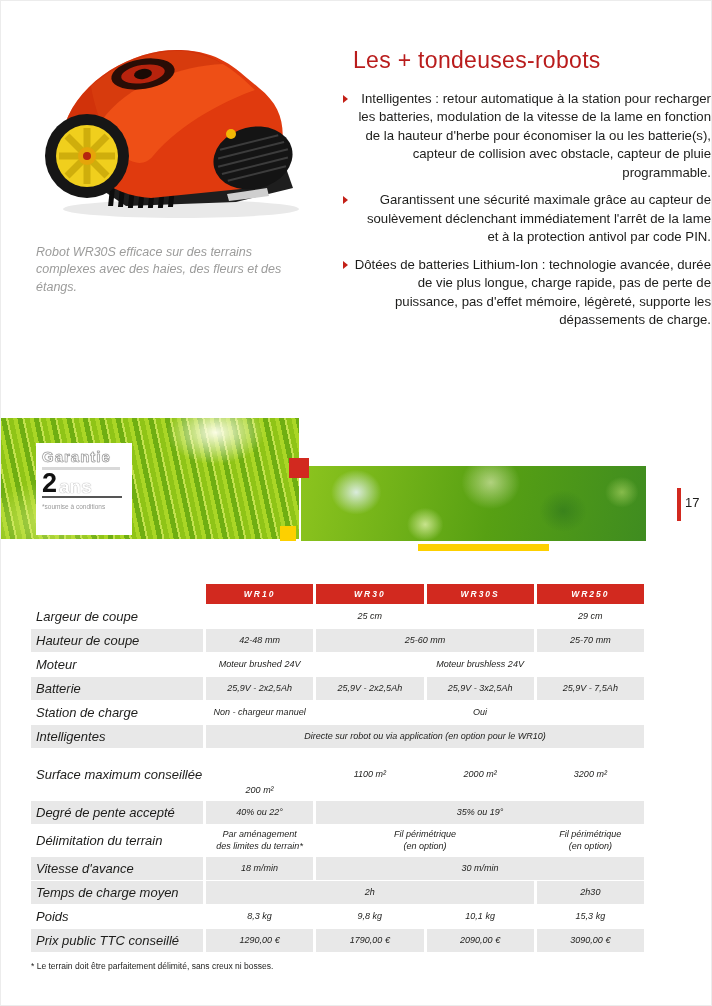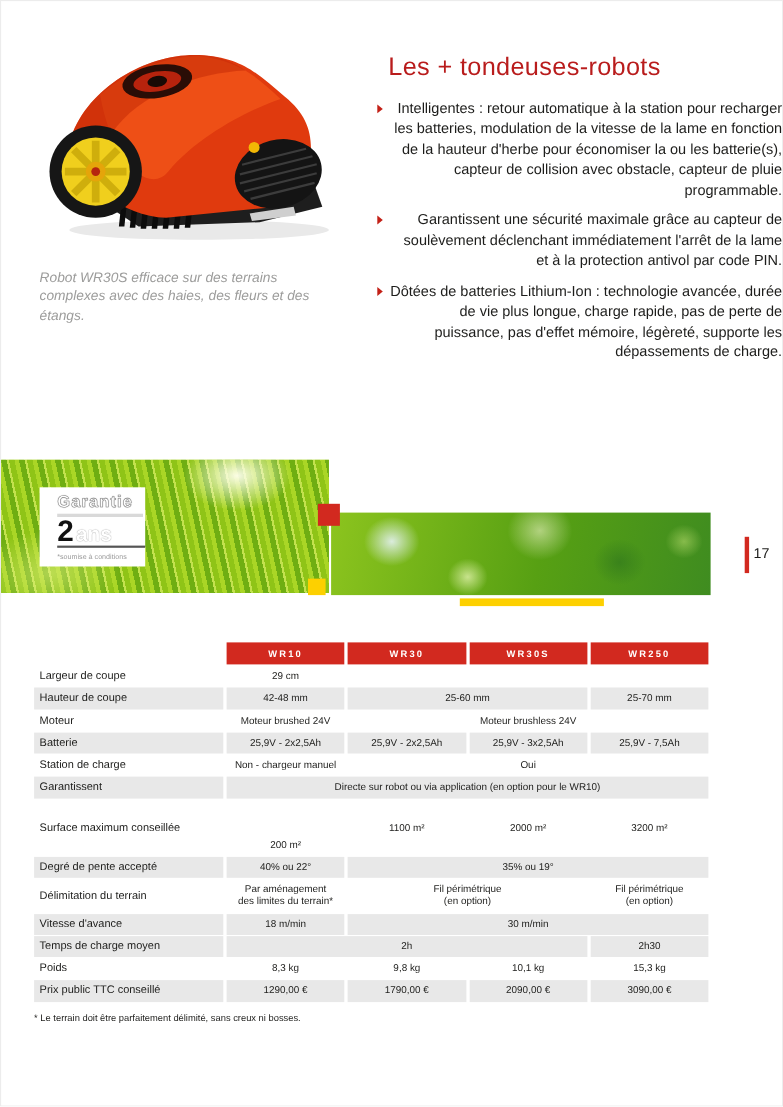--- a/index.html
+++ b/index.html
@@ -34,40 +34,40 @@
       radial-gradient(26px 24px at 36% 78%, rgba(232,246,180,.75), transparent 70%),
       radial-gradient(42px 38px at 55% 22%, rgba(250,250,215,.55), transparent 70%),
       radial-gradient(34px 30px at 76% 60%, rgba(35,105,30,.45), transparent 70%),
       radial-gradient(24px 22px at 93% 35%, rgba(200,230,120,.5), transparent 70%),
       linear-gradient(100deg,#8cc41e,#57a013 55%,#3f8c20);}
   .sq-red{position:absolute;left:288px;top:457px;width:20px;height:20px;background:var(--accent-red,#d2291f);}
   .sq-yellow{position:absolute;left:279px;top:525px;width:16px;height:15px;background:var(--accent-yellow,#fdd000);}
   .bar-yellow{position:absolute;left:417px;top:543px;width:131px;height:7px;background:var(--accent-yellow,#fdd000);}
 
   
-  .badge{position:absolute;left:35px;top:442px;width:96px;height:72px;background:#fff;
-         padding:5px 16px;box-sizing:border-box;}
+  .badge{position:absolute;left:35px;top:442px;width:96px;height:92px;background:#fff;
+         padding:5px 6px;box-sizing:border-box;}
   .badge .g-word{font-size:15px;letter-spacing:1px;color:#8a8a8a;font-weight:700;
                  -webkit-text-stroke:.5px #8a8a8a;color:#fff;text-shadow:0 0 1px #777;}
   .fineline{height:3px;background:#d9d9d9;margin:2px 0;width:78px;}
   .badge .row2{display:flex;align-items:flex-end;border-bottom:2px solid #555;width:80px;padding-bottom:1px;}
   .badge .big2{font-size:27px;line-height:.85;font-weight:700;color:#111;}
   .badge .ans{font-size:19px;line-height:.9;color:#fff;font-weight:700;text-shadow:0 0 1px #777;margin-left:2px;}
   .badge .note{font-size:6.5px;color:#9a9a9a;margin-top:5px;}
 
   
   .pagebar{position:absolute;left:676px;top:487px;width:4px;height:33px;background:var(--accent-red,#d2291f);}
   .pagenum{position:absolute;left:684px;top:494px;font-size:13px;color:#1d1d1b;}
 
   
   .spec{position:absolute;left:30px;top:583px;width:613px;}
-  .trow{display:grid;grid-template-columns:172px repeat(4,1fr);gap:12px 3px;margin-bottom:1px;}
+  .trow{display:grid;grid-template-columns:172px repeat(4,1fr);gap:12px 3px;margin-bottom:1px;font-style:italic;}
   .hcell{background:var(--accent-red,#d2291f);color:#fff;font-size:8.5px;font-weight:700;
          letter-spacing:2px;text-align:center;padding:5px 0;}
-  .labelcell{font-size:10px;padding:4px 0 4px 5px;text-align:left;align-self:stretch;display:flex;align-items:center;}
+  .labelcell{font-size:13px;padding:4px 0 4px 5px;text-align:left;align-self:stretch;display:flex;align-items:center;}
   .vcell{font-size:9px;text-align:center;padding:4px 2px;white-space:pre-line;line-height:1.25;
          display:flex;align-items:center;justify-content:center;}
   .trow.shaded .labelcell,.trow.shaded .vcell{background:#e8e8e8;}
   .trow.plain .labelcell,.trow.plain .vcell{background:transparent;}
   .footnote{margin-top:9px;font-size:8.5px;color:#1d1d1b;}
 </style>
 </head>
 <body>
 
 <div class="page">
@@ -169,20 +169,21 @@
     <div>
         <div class="trow">
           <div class="labelcell"></div>
           <div class="hcell">WR10</div>
           <div class="hcell">WR30</div>
           <div class="hcell">WR30S</div>
           <div class="hcell">WR250</div>
         </div>
         <div class="trow plain">
           <div class="labelcell">Largeur de coupe</div>
+          <div class="vcell" style="grid-column: span 3;">25 cm</div>
           <div class="vcell" style="grid-column: span 1;">29 cm</div>
         </div>
         <div class="trow shaded">
           <div class="labelcell">Hauteur de coupe</div>
           <div class="vcell" style="grid-column: span 1;">42-48 mm</div>
           <div class="vcell" style="grid-column: span 2;">25-60 mm</div>
           <div class="vcell" style="grid-column: span 1;">25-70 mm</div>
         </div>
         <div class="trow plain">
           <div class="labelcell">Moteur</div>
@@ -195,21 +196,21 @@
           <div class="vcell" style="grid-column: span 1;">25,9V - 2x2,5Ah</div>
           <div class="vcell" style="grid-column: span 1;">25,9V - 3x2,5Ah</div>
           <div class="vcell" style="grid-column: span 1;">25,9V - 7,5Ah</div>
         </div>
         <div class="trow plain">
           <div class="labelcell">Station de charge</div>
           <div class="vcell" style="grid-column: span 1;">Non - chargeur manuel</div>
           <div class="vcell" style="grid-column: span 3;">Oui</div>
         </div>
         <div class="trow shaded">
-          <div class="labelcell">Garantissent</div>
+          <div class="labelcell">Intelligentes</div>
           <div class="vcell" style="grid-column: span 4;">Directe sur robot ou via application (en option pour le WR10)</div>
         </div>
         <div class="trow plain">
           <div class="labelcell">Surface maximum conseillée</div>
           <div class="vcell" style="grid-column: span 1; margin-top: 32px;">200 m²</div>
           <div class="vcell" style="grid-column: span 1;">1100 m²</div>
           <div class="vcell" style="grid-column: span 1;">2000 m²</div>
           <div class="vcell" style="grid-column: span 1;">3200 m²</div>
         </div>
         <div class="trow shaded">

